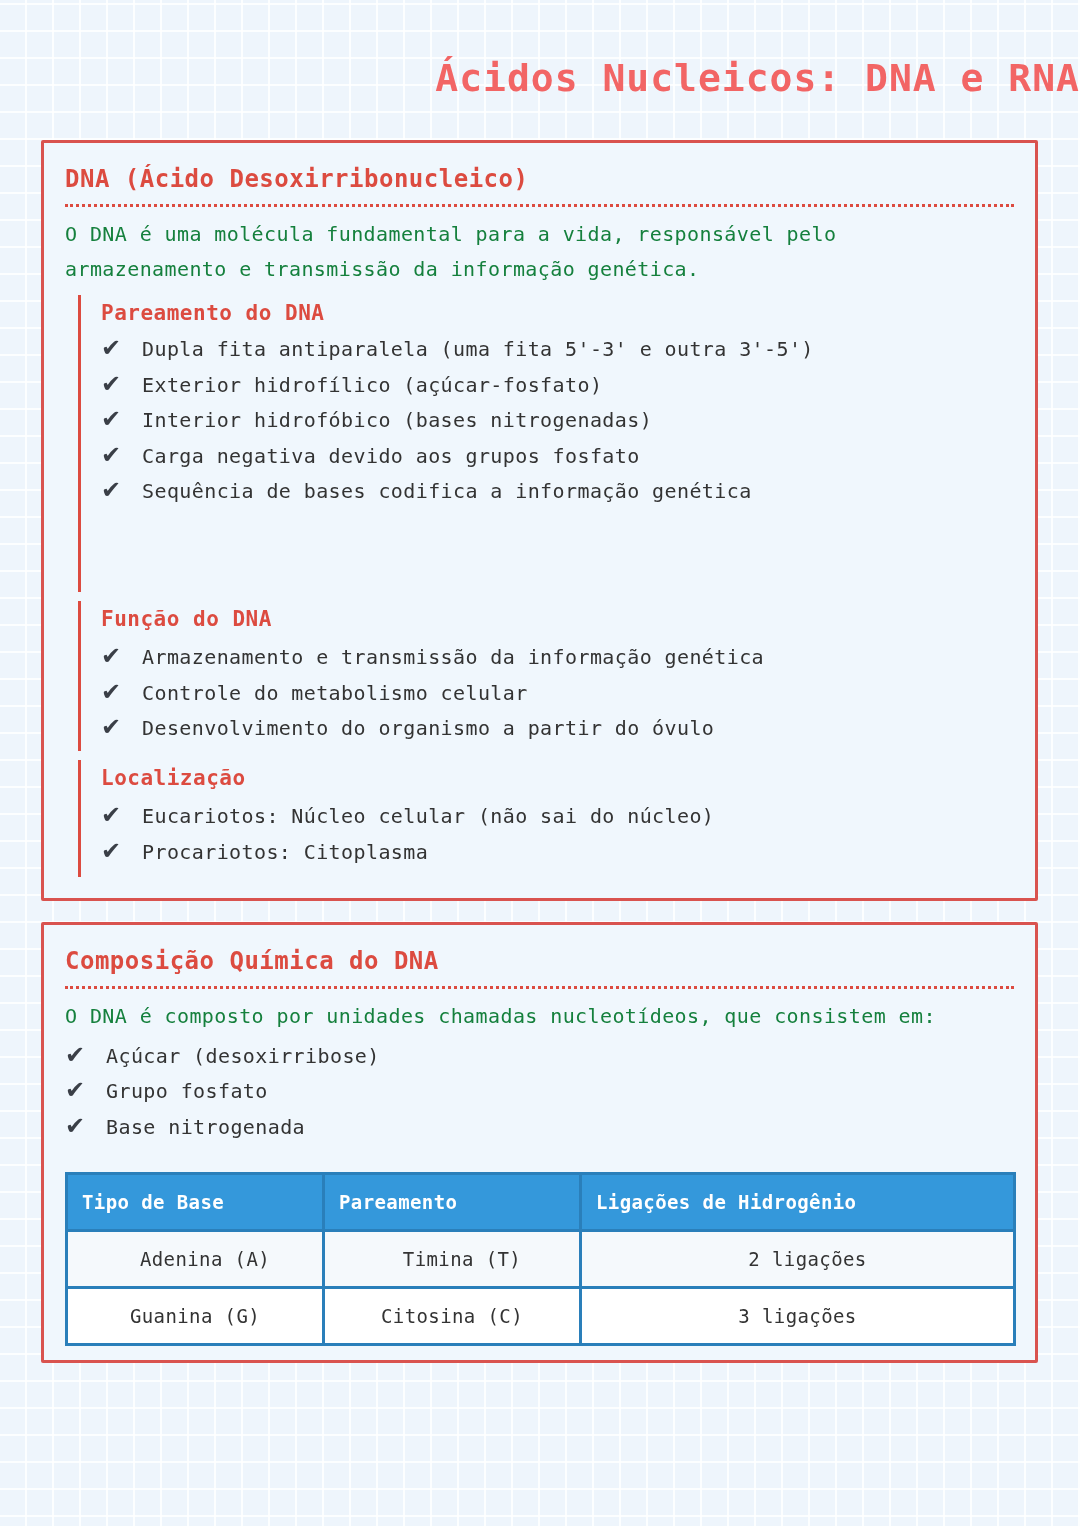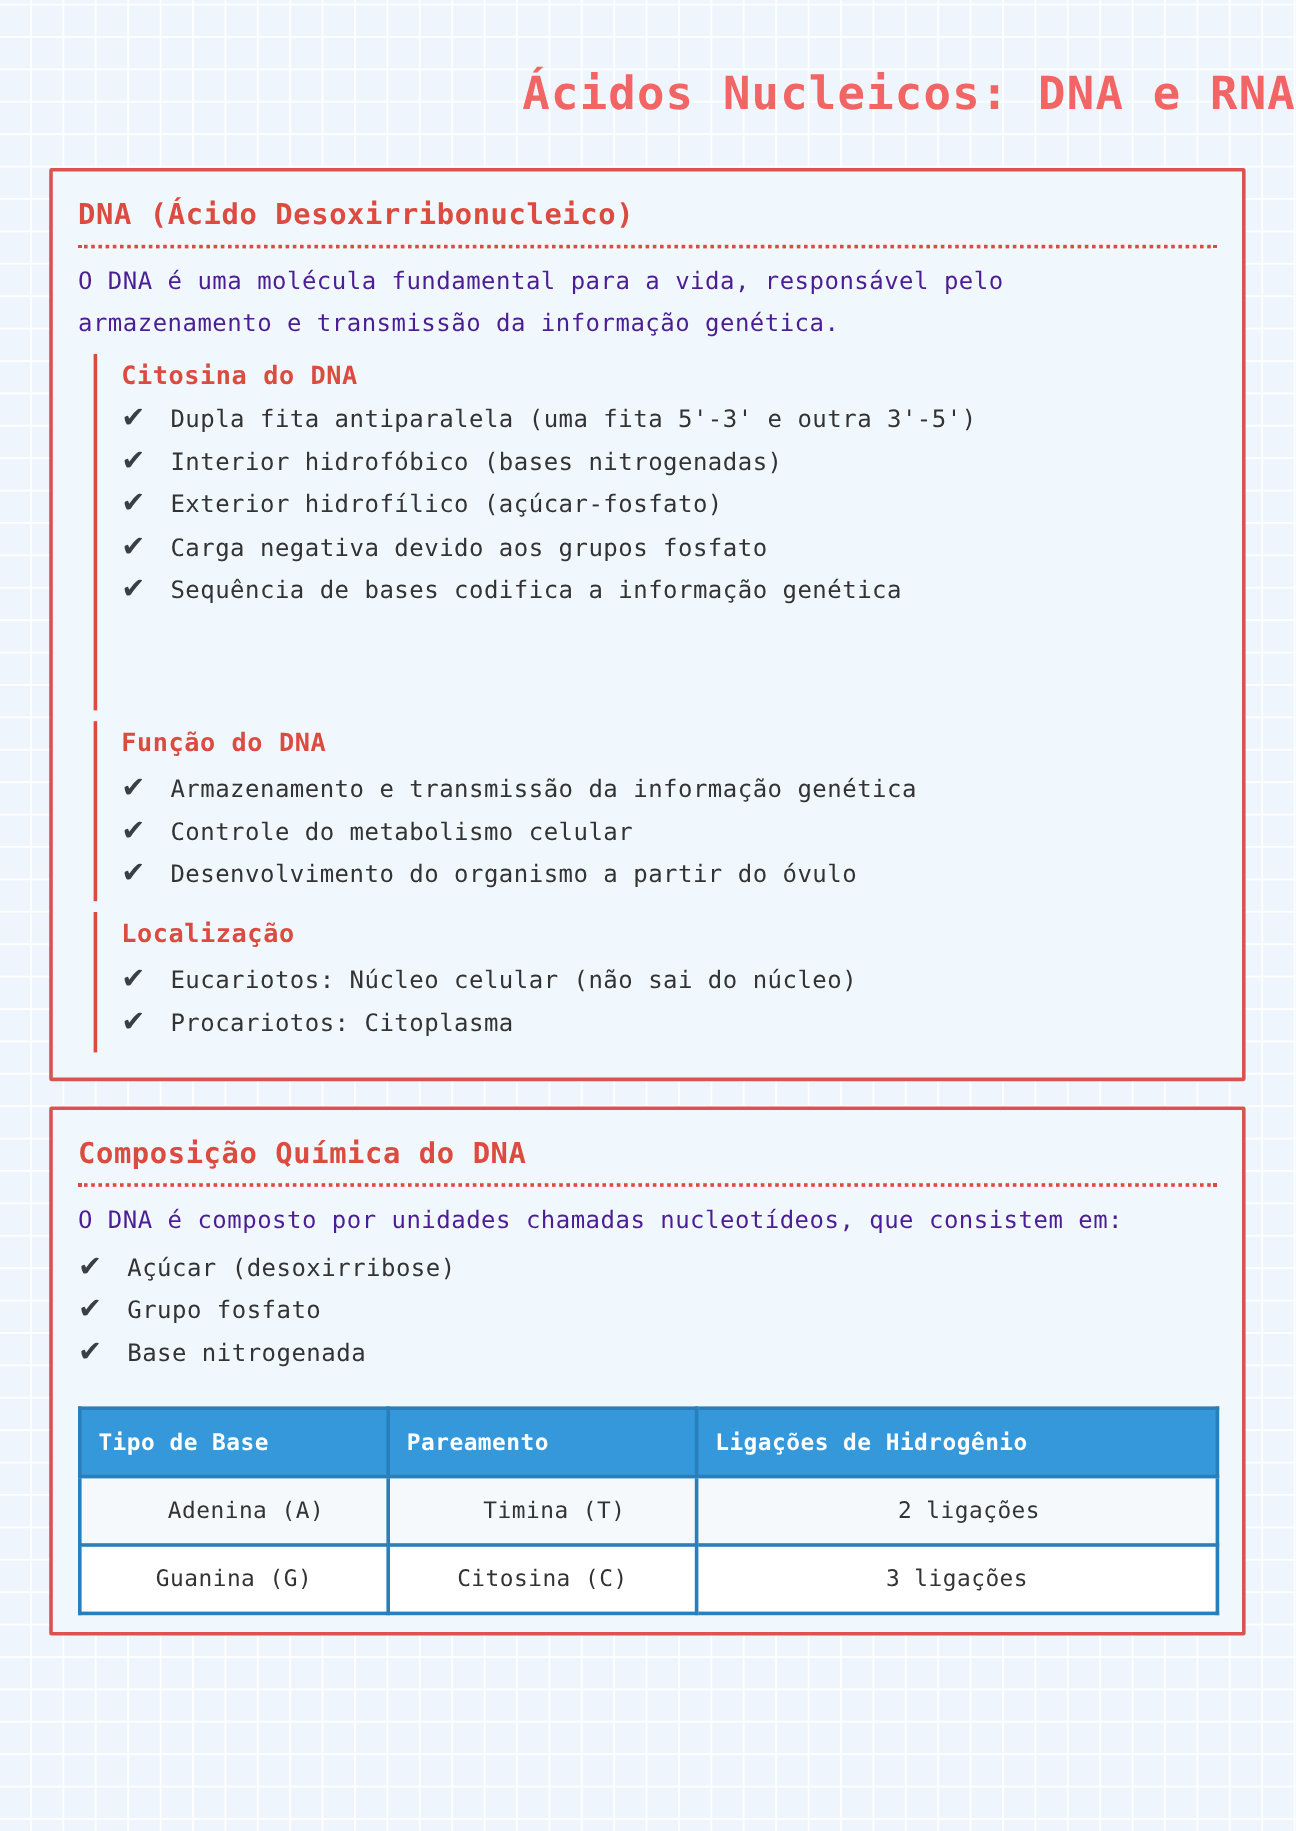--- a/index.html
+++ b/index.html
@@ -42,21 +42,21 @@
     color: #dc4b40;
     padding-bottom: 6px;
     border-bottom: 3px dotted #dc4b40;
     letter-spacing: 0.5px;
     height: 42px;
   }
   .para {
     font-size: 20px;
     line-height: 34.5px;
     margin-top: 10px;
-    color: #4c1d95;
+    color: #15803d;
     letter-spacing: 0.4px;
   }
   .sub {
     border-left: 3px solid #dc4b40;
     margin-left: 13px;
     padding-left: 20px;
   }
   .sub h3 {
     font-size: 21px;
     font-weight: bold;
@@ -122,25 +122,25 @@
 <h1 class="page-title">Ácidos Nucleicos: DNA e RNA</h1>
 
 <section class="card card-1">
   <h2>DNA (Ácido Desoxirribonucleico)</h2>
   <p class="para">
     <span>O DNA é uma molécula fundamental para a vida, responsável pelo</span><br>
     <span>armazenamento e transmissão da informação genética.</span>
   </p>
 
   <div class="sub sub-1">
-    <h3>Citosina do DNA</h3>
+    <h3>Pareamento do DNA</h3>
     <ul class="checklist">
       <li><span class="check">✔</span><span>Dupla fita antiparalela (uma fita 5'-3' e outra 3'-5')</span></li>
+      <li><span class="check">✔</span><span>Exterior hidrofílico (açúcar-fosfato)</span></li>
       <li><span class="check">✔</span><span>Interior hidrofóbico (bases nitrogenadas)</span></li>
-      <li><span class="check">✔</span><span>Exterior hidrofílico (açúcar-fosfato)</span></li>
       <li><span class="check">✔</span><span>Carga negativa devido aos grupos fosfato</span></li>
       <li><span class="check">✔</span><span>Sequência de bases codifica a informação genética</span></li>
     </ul>
   </div>
 
   <div class="sub sub-2">
     <h3>Função do DNA</h3>
     <ul class="checklist">
       <li><span class="check">✔</span><span>Armazenamento e transmissão da informação genética</span></li>
       <li><span class="check">✔</span><span>Controle do metabolismo celular</span></li>

